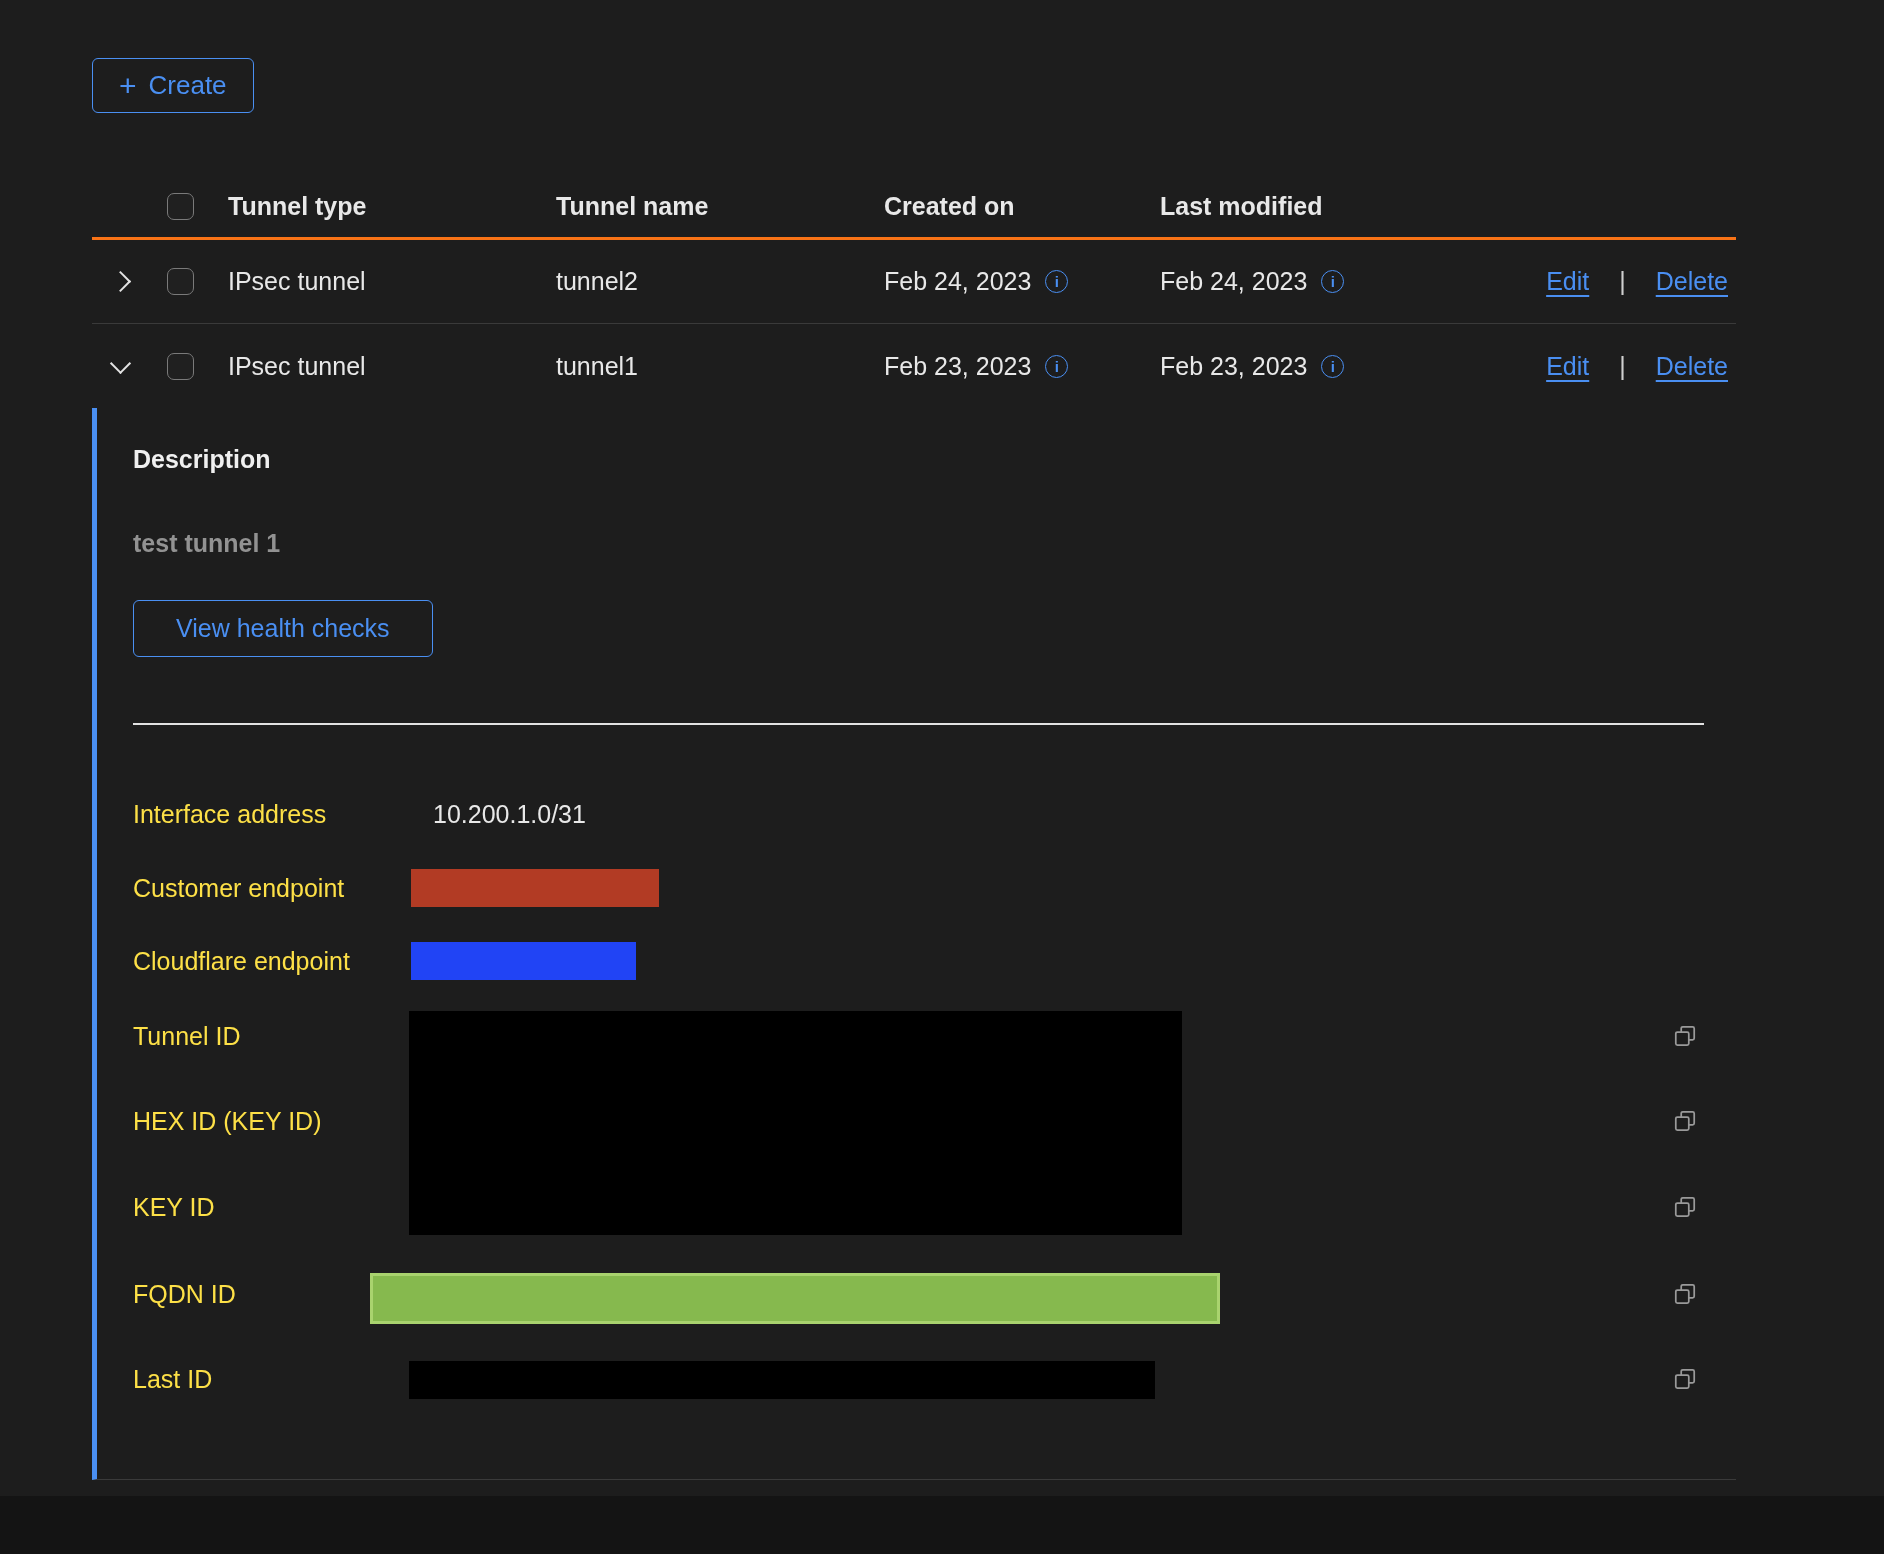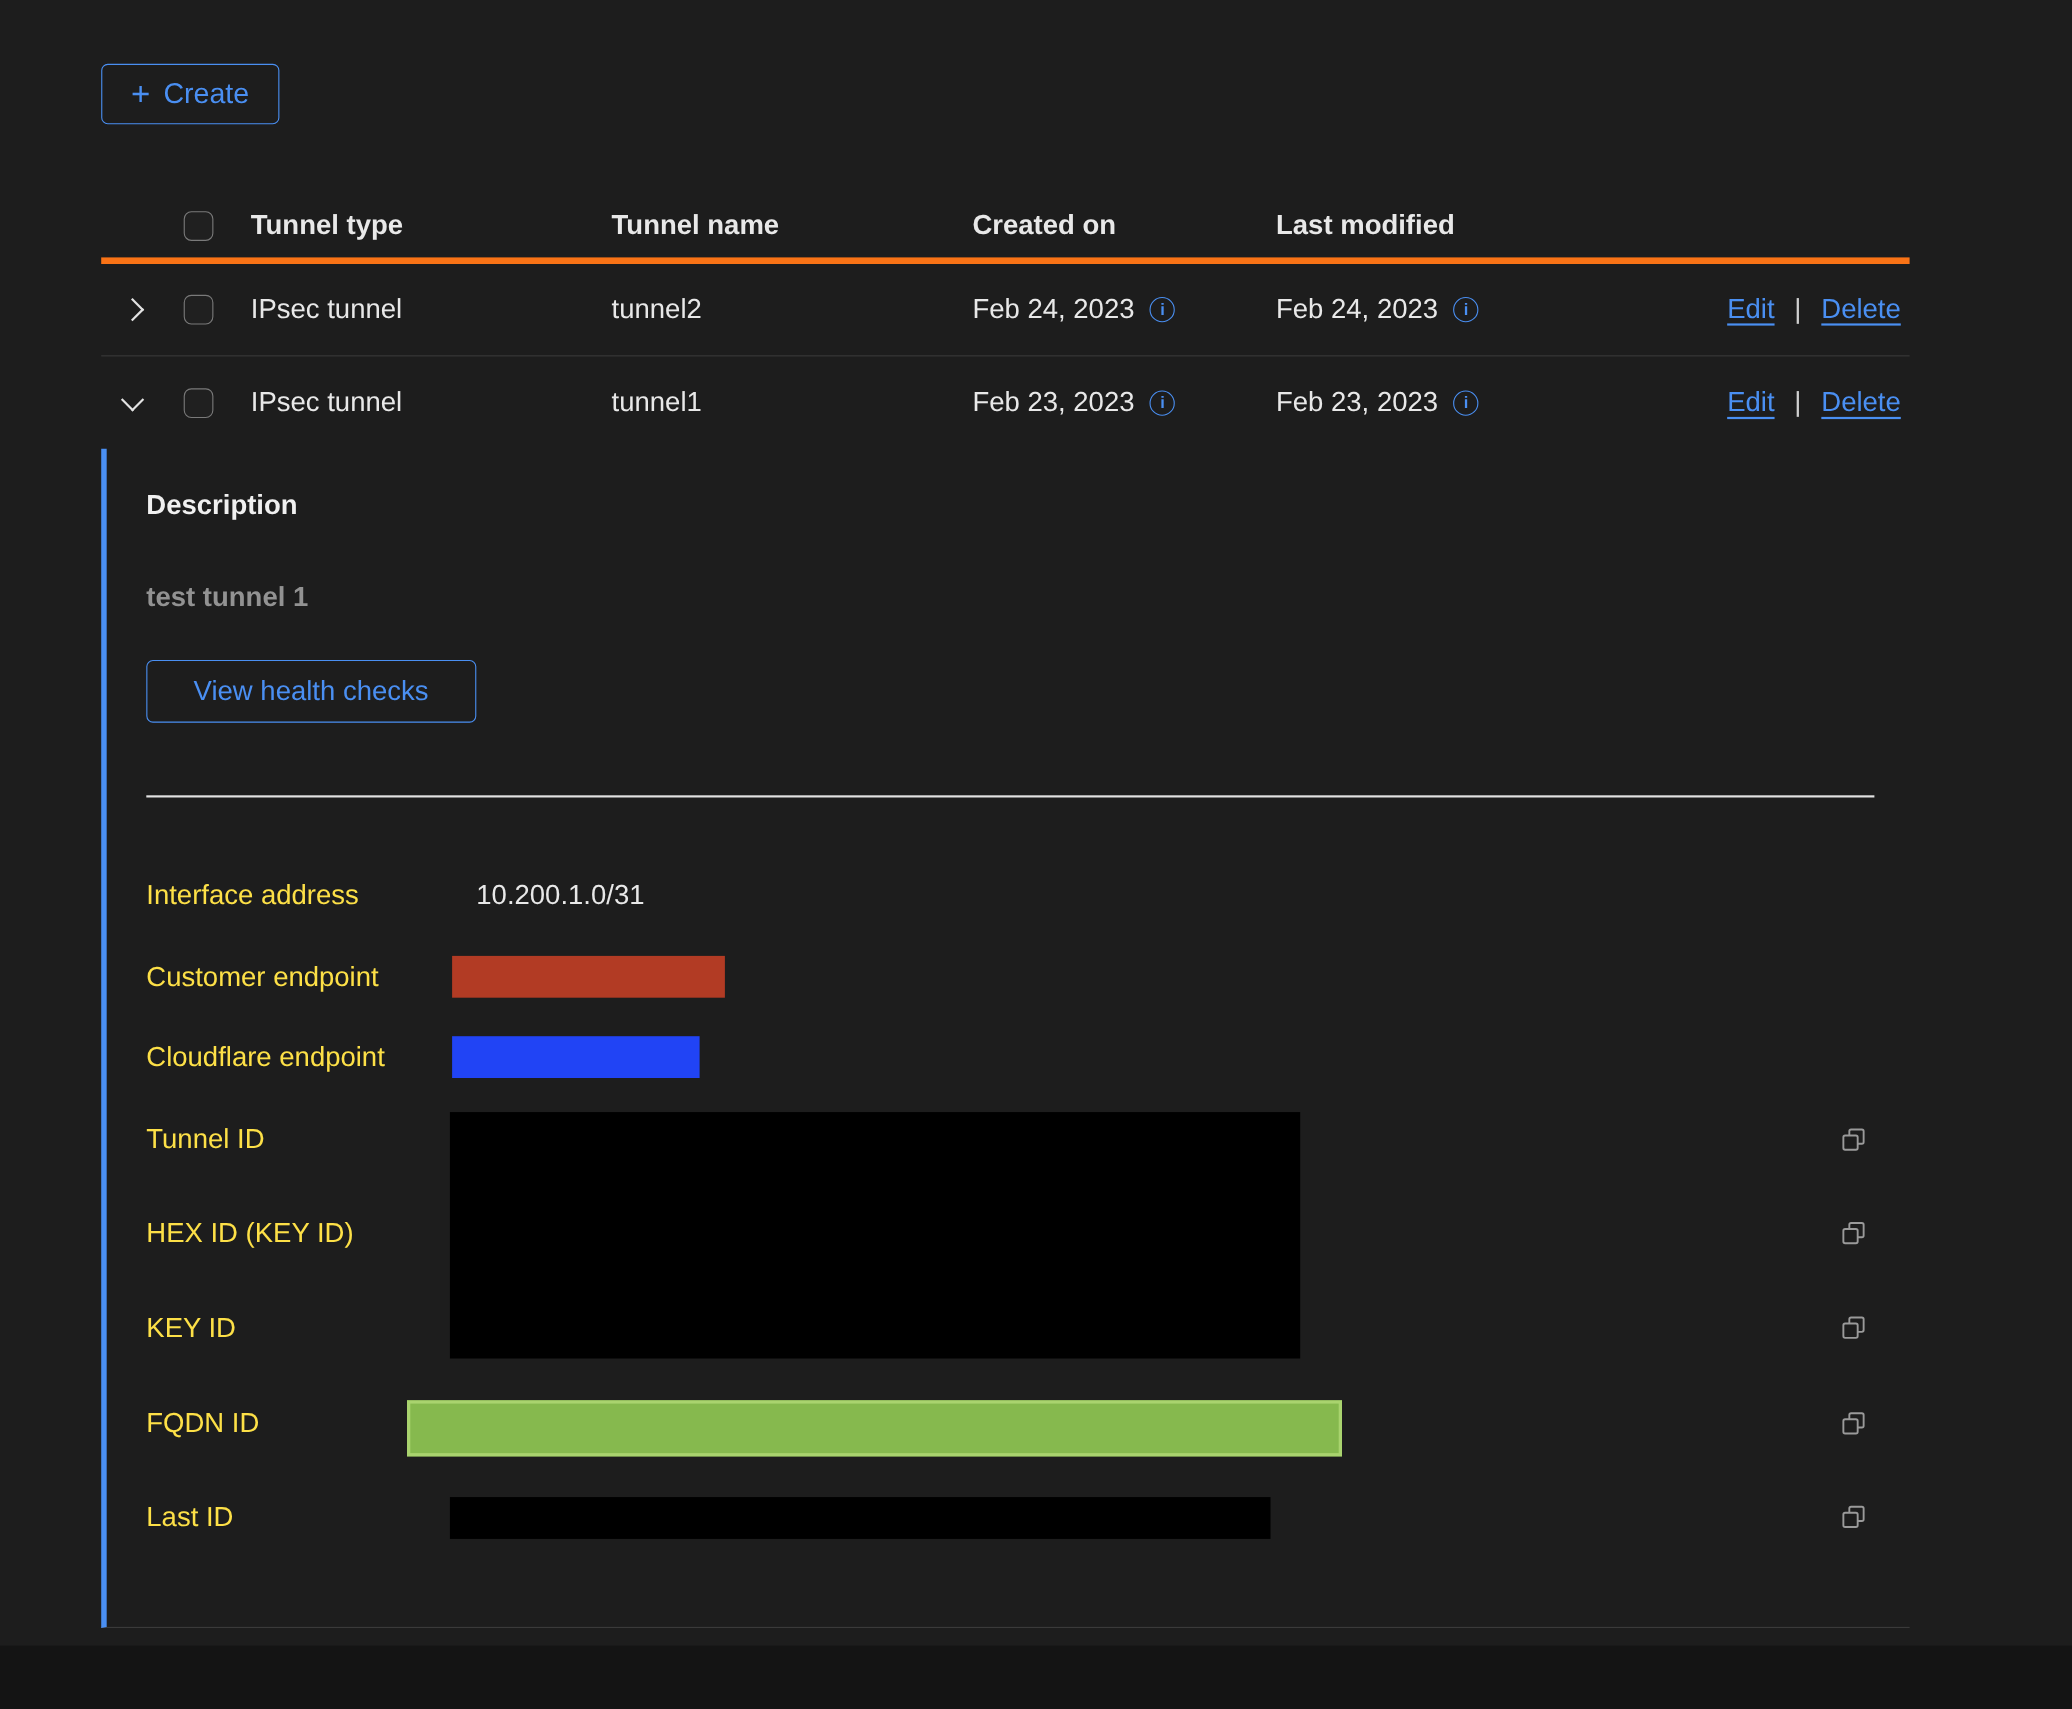--- a/index.html
+++ b/index.html
@@ -36,21 +36,21 @@
   }
   .create-btn .plus{font-size:30px;font-weight:400;line-height:26px;}
 
   
   .table{position:absolute;left:92px;top:176px;width:1644px;}
   .trow{
     display:grid;
     grid-template-columns:56px 64px 328px 328px 276px 300px 1fr;
     align-items:center;
   }
-  .thead{height:64px;border-bottom:6px solid #f97316;font-weight:700;font-size:25px;}
+  .thead{height:64px;border-bottom:3px solid #f97316;font-weight:700;font-size:25px;}
   .tbody-row{height:84px;font-size:25px;}
   .row-sep{border-bottom:1px solid #3a3a3a;}
   .cell-pad{padding-left:16px;}
   .chevron-cell{display:flex;justify-content:center;}
   .checkbox-cell{display:flex;justify-content:center;}
   .checkbox{
     width:27px;height:27px;border:1.5px solid #7a7a7a;border-radius:7px;
     background:#202020;cursor:pointer;
   }
   .chev{
@@ -60,21 +60,21 @@
   }
   .chev.right{transform:rotate(-45deg);}
   .chev.down{transform:rotate(45deg);margin-top:-6px;}
   .date-cell{display:flex;align-items:center;gap:14px;}
   .info-icon{
     width:23px;height:23px;border:1.5px solid var(--accent);border-radius:50%;
     color:var(--accent);display:inline-flex;align-items:center;justify-content:center;
     font-size:15px;font-weight:600;cursor:pointer;flex:none;
   }
   .info-icon::after{content:"i";}
-  .actions-cell{display:flex;justify-content:flex-end;align-items:center;gap:18px;padding-right:8px;}
+  .actions-cell{display:flex;justify-content:flex-end;align-items:center;gap:30px;padding-right:8px;}
   .link{
     color:var(--accent);text-decoration:underline;text-underline-offset:5px;cursor:pointer;
     font-size:25px;
   }
   .sep{color:#cfcfcf;}
 
   
   .panel{
     border-left:5px solid var(--accent);
     border-bottom:1px solid #3a3a3a;

